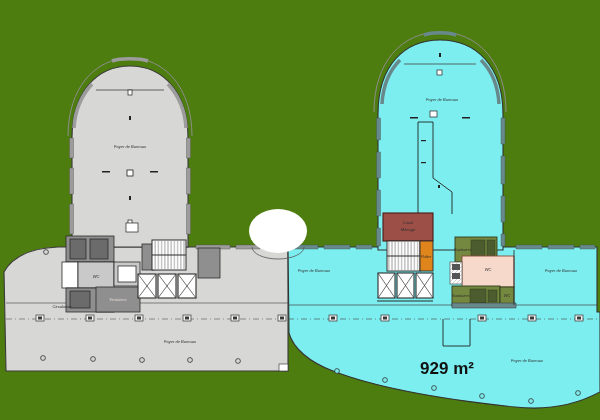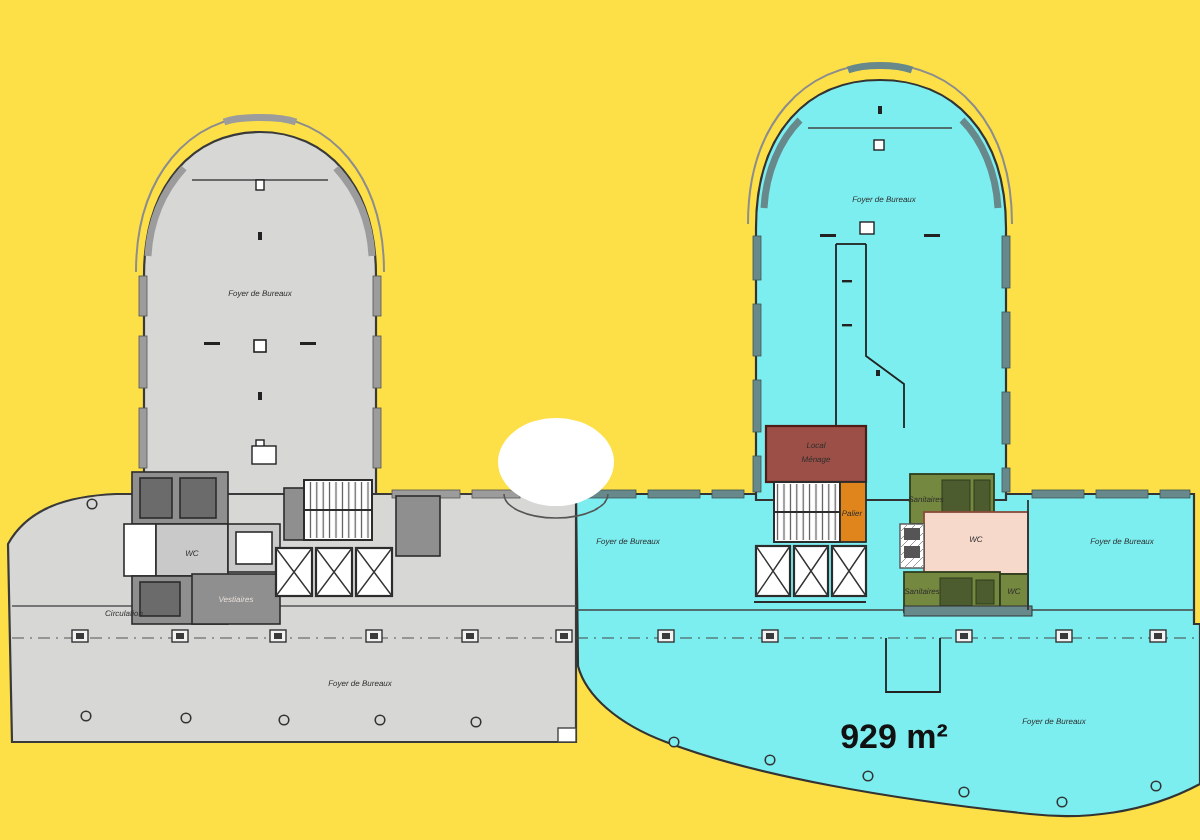--- a/index.html
+++ b/index.html
@@ -1,16 +1,16 @@
 <!DOCTYPE html>
 <html><head>
 <meta charset="utf-8">
 <style>
   html,body{margin:0;padding:0;background:#ffffff;}
-  .stage{width:600px;height:420px;position:relative;background:#fde047;overflow:hidden;
+  .stage{width:600px;height:420px;position:relative;background:#4d7c0f;overflow:hidden;
          font-family:"Liberation Sans", sans-serif;}
   svg{display:block;}
   .tiny{font-size:4px;fill:#2e2e2e;text-anchor:middle;font-style:italic;
         font-family:"Liberation Sans", sans-serif;}
   .tiny-light{font-size:4px;fill:#e4dcd6;text-anchor:middle;font-style:italic;
         font-family:"Liberation Sans", sans-serif;}
   .area-label{font-size:17px;font-weight:bold;fill:#111;text-anchor:middle;
         font-family:"Liberation Sans", sans-serif;}
 </style>
 </head>

